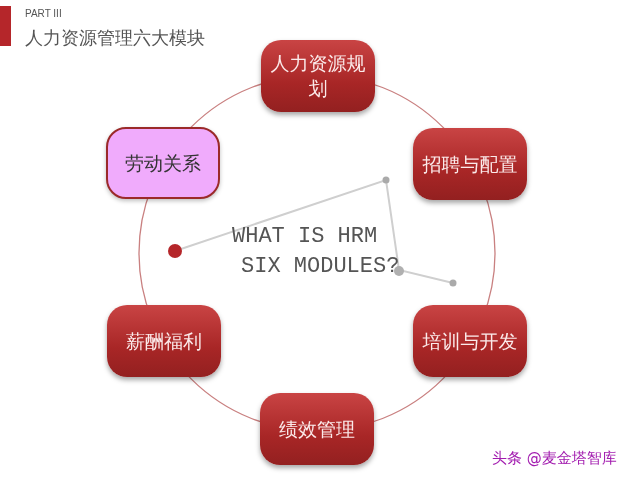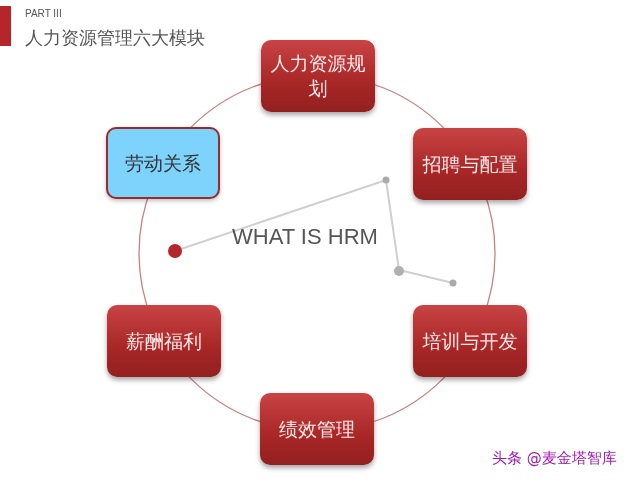--- a/index.html
+++ b/index.html
@@ -2,27 +2,27 @@
 <html><head>
 <meta charset="utf-8">
 <style>
   html, body { margin:0; padding:0; }
   body { width:640px; height:480px; background:#ffffff; position:relative; overflow:hidden;
          font-family: "DejaVu Sans", sans-serif; }
   .accent-bar { position:absolute; left:0; top:6px; width:11px; height:40px; background:#b5262a; }
   .part { position:absolute; left:25px; top:8px; font-family:"Liberation Sans", sans-serif; font-size:10px; color:#555; }
   .subtitle { position:absolute; left:25px; top:26px; font-size:18px; color:#555; }
   svg.diagram { position:absolute; left:0; top:0; }
-  .box { position:absolute; width:114px; height:72px; border-radius:10px; box-sizing:border-box;
+  .box { position:absolute; width:114px; height:72px; border-radius:20px; box-sizing:border-box;
          display:flex; align-items:center; justify-content:center; text-align:center;
          font-size:19px; line-height:25px; padding:0 8px; }
   .box.red { background:linear-gradient(180deg,#c94444 0%,#a82626 60%,#932020 100%); color:#fbeaea;
              box-shadow:0 3px 5px rgba(0,0,0,0.35); }
-  .box.white { background:#7dd3fc; border:2px solid #9b2a2a; color:#333; box-shadow:0 2px 4px rgba(0,0,0,0.25); }
-  .center-text { position:absolute; left:232px; top:222px; width:180px; font-family:Liberation Sans, sans-serif;
+  .box.white { background:#f0abfc; border:2px solid #9b2a2a; color:#333; box-shadow:0 2px 4px rgba(0,0,0,0.25); }
+  .center-text { position:absolute; left:232px; top:222px; width:180px; font-family:Liberation Mono, monospace;
                  font-size:22px; line-height:30px; color:#555; }
   .center-text .l2 { padding-left:9px; }
   .watermark { position:absolute; left:492px; top:449px; font-size:15px; color:#a21caf; }
 </style>
 </head>
 <body>
 
 <div class="accent-bar"></div>
 <div class="part">PART III</div>
 <div class="subtitle">人力资源管理六大模块</div>
@@ -31,20 +31,21 @@
   <circle cx="317" cy="253" r="178" fill="none" stroke="#c98080" stroke-width="1.3"></circle>
   <polyline points="175,251 386,180 399,270 453,283" fill="none" stroke="#cfcfcf" stroke-width="2"></polyline>
   <circle cx="175" cy="251" r="7" fill="#b5262a"></circle>
   <circle cx="386" cy="180" r="3.5" fill="#aaaaaa"></circle>
   <circle cx="399" cy="271" r="5" fill="#b0b0b0"></circle>
   <circle cx="453" cy="283" r="3.5" fill="#aaaaaa"></circle>
 </svg>
 
 <div class="center-text">
   <div>WHAT IS HRM</div>
+  <div class="l2">SIX MODULES?</div>
 </div>
 
 <div class="box red" style="left:261px; top:40px;">
   <span>人力资源规划</span>
 </div>
 <div class="box red" style="left:413px; top:128px;">
   <span>招聘与配置</span>
 </div>
 <div class="box red" style="left:413px; top:305px;justify-content:center;">
   <span>培训与开发</span>

